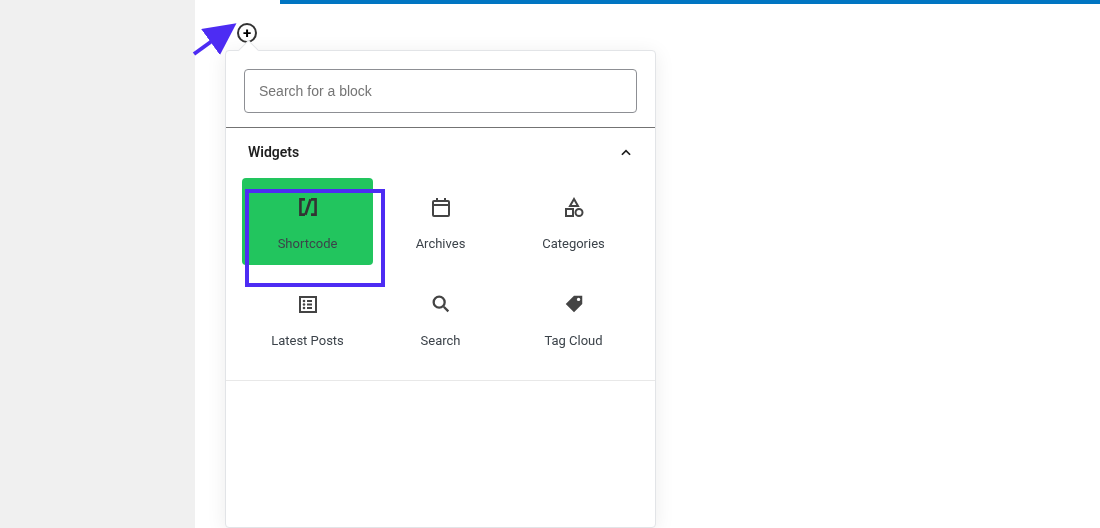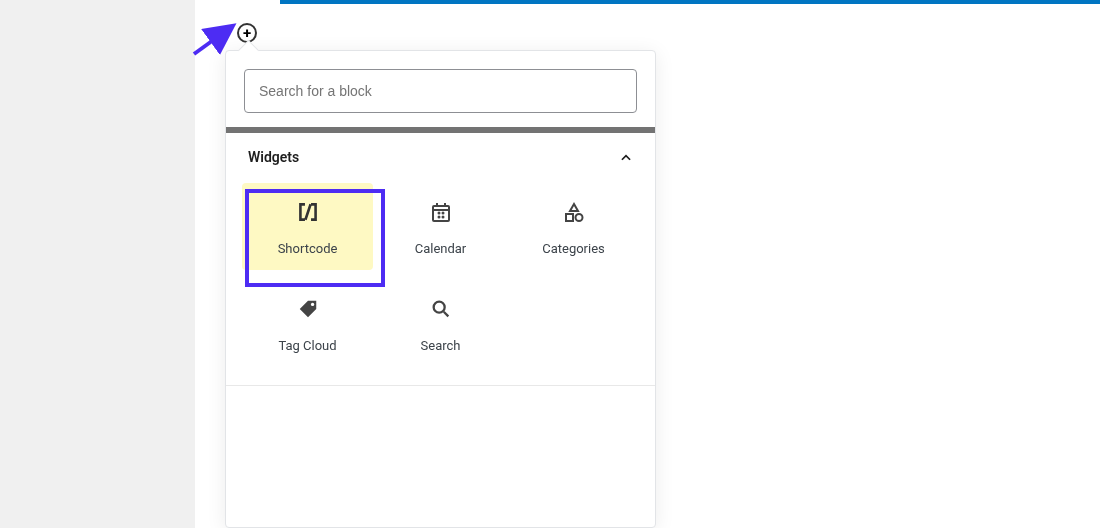--- a/index.html
+++ b/index.html
@@ -68,21 +68,21 @@
       left: 15px;
       width: 14px;
       height: 14px;
       background: #fff;
       border-left: 1px solid #e2e4e7;
       border-top: 1px solid #e2e4e7;
       transform: rotate(45deg);
     }
     .search-wrap {
       padding: 18px 18px 14px 18px;
-      border-bottom: 6px solid #737373;
+      border-bottom: 1px solid #737373;
     }
     .search-input {
       width: 100%;
       height: 44px;
       border: 1px solid #8d8f94;
       border-radius: 4px;
       padding: 0 14px;
       font-size: 14px;
       color: #555;
       outline: none;
@@ -135,21 +135,21 @@
       border: 4px solid #4d2cf3;
       pointer-events: none;
     }
     .hl-shortcode {
       left: 245px;
       top: 189px;
       width: 140px;
       height: 98px;
     }
     .selected-bg {
-      background: #fef9c3;
+      background: #22c55e;
     }
   </style>
 </head>
 <body>
 
 <div class="left-gray"></div>
 <div class="top-blue-bar"></div>
 
 <div class="plus-button">+</div>
 
@@ -183,67 +183,77 @@
       <span class="block-icon">
         <svg width="26" height="26" viewBox="0 0 24 24" fill="none" stroke="#333" stroke-width="2.4" stroke-linecap="square">
           <path d="M8 5 L5 5 L5 19 L8 19"></path>
           <path d="M16 5 L19 5 L19 19 L16 19"></path>
           <line x1="14" y1="6" x2="10" y2="18"></line>
         </svg>
       </span>
       <span class="block-label">Shortcode</span>
     </div>
 
-
     <div class="block-item">
       <span class="block-icon">
         <svg width="24" height="24" viewBox="0 0 24 24" fill="none" stroke="#444" stroke-width="2">
           <rect x="4" y="6" width="16" height="15" rx="1"></rect>
           <line x1="4" y1="10" x2="20" y2="10"></line>
           <line x1="8" y1="3" x2="8" y2="7"></line>
           <line x1="16" y1="3" x2="16" y2="7"></line>
-          <line x1="10" y1="13" x2="10" y2="13" stroke-width="3" stroke-linecap="round"></line>
-          <line x1="14" y1="13" x2="14" y2="13" stroke-width="3" stroke-linecap="round"></line>
-          <line x1="10" y1="17" x2="10" y2="17" stroke-width="3" stroke-linecap="round"></line>
-          <line x1="14" y1="17" x2="14" y2="17" stroke-width="3" stroke-linecap="round"></line>
-        </svg>
-      </span>
-      <span class="block-label">Calendar</span>
-    </div>
+        </svg>
+      </span>
+      <span class="block-label">Archives</span>
+    </div>
+
 
     <div class="block-item">
       <span class="block-icon">
         <svg width="24" height="24" viewBox="0 0 24 24" fill="none" stroke="#444" stroke-width="2">
           <polygon points="12,4 16,11 8,11"></polygon>
           <rect x="4" y="14" width="7" height="7"></rect>
           <circle cx="17" cy="17.5" r="3.5"></circle>
         </svg>
       </span>
       <span class="block-label">Categories</span>
     </div>
 
 
-
+    <div class="block-item">
+      <span class="block-icon">
+        <svg width="24" height="24" viewBox="0 0 24 24" fill="none" stroke="#444" stroke-width="2">
+          <rect x="4" y="5" width="16" height="15"></rect>
+          <line x1="8" y1="9" x2="8" y2="9" stroke-width="2.6" stroke-linecap="round"></line>
+          <line x1="11" y1="9" x2="16" y2="9"></line>
+          <line x1="8" y1="12.5" x2="8" y2="12.5" stroke-width="2.6" stroke-linecap="round"></line>
+          <line x1="11" y1="12.5" x2="16" y2="12.5"></line>
+          <line x1="8" y1="16" x2="8" y2="16" stroke-width="2.6" stroke-linecap="round"></line>
+          <line x1="11" y1="16" x2="16" y2="16"></line>
+        </svg>
+      </span>
+      <span class="block-label">Latest Posts</span>
+    </div>
+
+
+    <div class="block-item">
+      <span class="block-icon">
+        <svg width="22" height="22" viewBox="0 0 24 24" fill="none" stroke="#444" stroke-width="2.5">
+          <circle cx="10" cy="10" r="6"></circle>
+          <line x1="15" y1="15" x2="20" y2="20"></line>
+        </svg>
+      </span>
+      <span class="block-label">Search</span>
+    </div>
 
     <div class="block-item">
       <span class="block-icon">
         <svg width="22" height="22" viewBox="0 0 24 24" fill="#444">
           <path d="M12 3 L21 3 L21 12 L12 21 L3 12 Z"></path>
           <circle cx="17" cy="7" r="1.8" fill="#fff"></circle>
         </svg>
       </span>
       <span class="block-label">Tag Cloud</span>
     </div>
 
-    <div class="block-item">
-      <span class="block-icon">
-        <svg width="22" height="22" viewBox="0 0 24 24" fill="none" stroke="#444" stroke-width="2.5">
-          <circle cx="10" cy="10" r="6"></circle>
-          <line x1="15" y1="15" x2="20" y2="20"></line>
-        </svg>
-      </span>
-      <span class="block-label">Search</span>
-    </div>
-
   </div>
 </div>
 
 <div class="highlight-box hl-shortcode"></div>
 
 </body></html>

